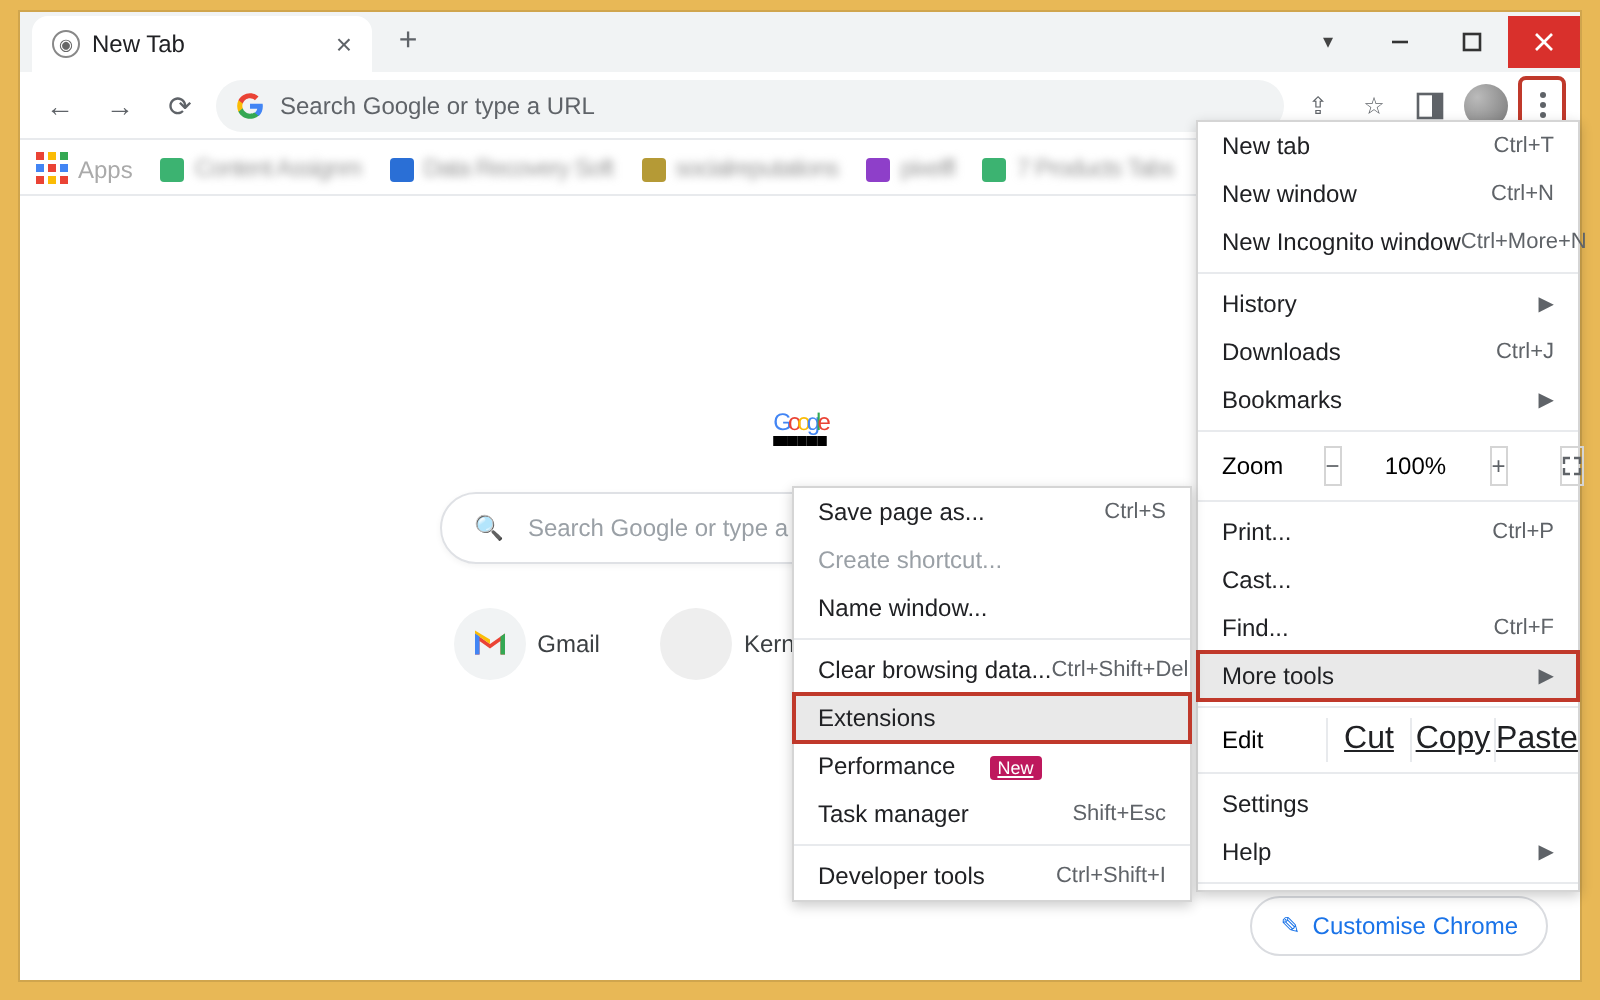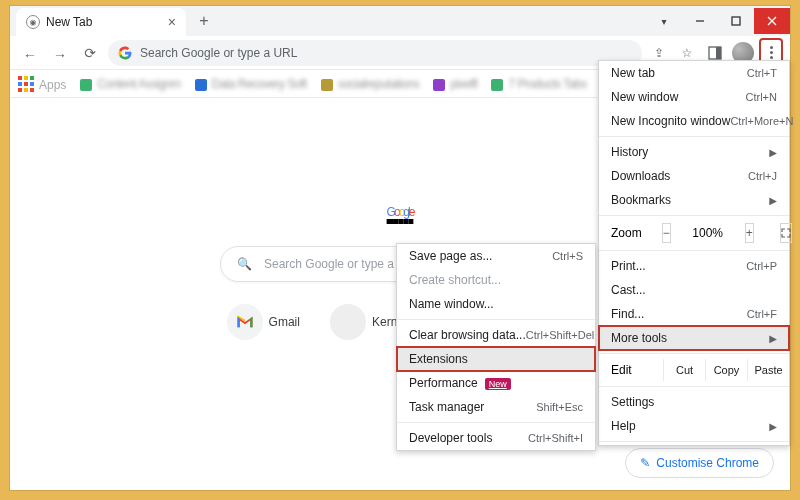--- a/index.html
+++ b/index.html
@@ -47,24 +47,24 @@
   .menu .sep{height:1px;background:#e8eaed;margin:3px 0;}
   .menu .row.hov{background:#e9e9e9;}
   .menu .row.dis{color:#9aa0a6;}
   .zoomrow{display:flex;align-items:center;height:28px;padding:0 8px 0 12px;gap:20px;}
   .zoomrow .zlbl{flex:1;}
   .zoomrow .zb{width:22px;height:20px;border:1px solid #d5d5d5;display:flex;align-items:center;justify-content:center;color:#5f6368;}
   .zoomrow .zv{min-width:34px;text-align:center;}
   .zoomrow .fs{width:26px;height:20px;border:1px solid #d5d5d5;margin-left:6px;display:flex;align-items:center;justify-content:center;}
   .editrow{display:flex;align-items:center;height:26px;padding:0 0 0 12px;}
   .editrow .elbl{flex:1;}
-  .editrow .eb{width:42px;height:22px;border-left:1px solid #e8eaed;display:flex;align-items:center;justify-content:center;color:#202124;font-size:11px;}
+  .editrow .eb{width:42px;height:22px;border-left:1px solid #e8eaed;display:flex;align-items:center;justify-content:center;color:#202124;font-size:16px;text-decoration:underline;}
   #main-menu{right:10px;top:60px;width:192px;}
   #sub-menu{right:204px;top:243px;width:200px;}
-  .newbadge{background:#be185d;color:#fff;font-size:9px;padding:1px 4px;border-radius:2px;margin-left:7px;text-decoration:underline;}
+  .newbadge{background:#be185d;color:#fff;font-size:9px;padding:1px 4px;border-radius:2px;margin-left:17px;text-decoration:underline;}
   svg{display:block;}
 </style>
 </head>
 <body>
 
 <div class="window">
   <div class="titlebar">
     <div class="tab">
       <span class="fav">◉</span>
       <span class="title">New Tab</span>

